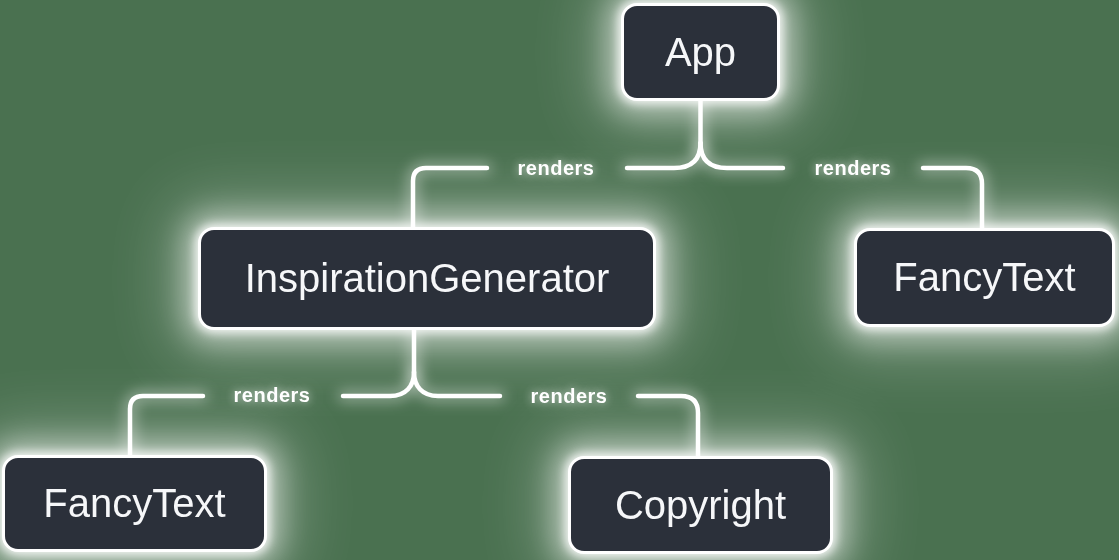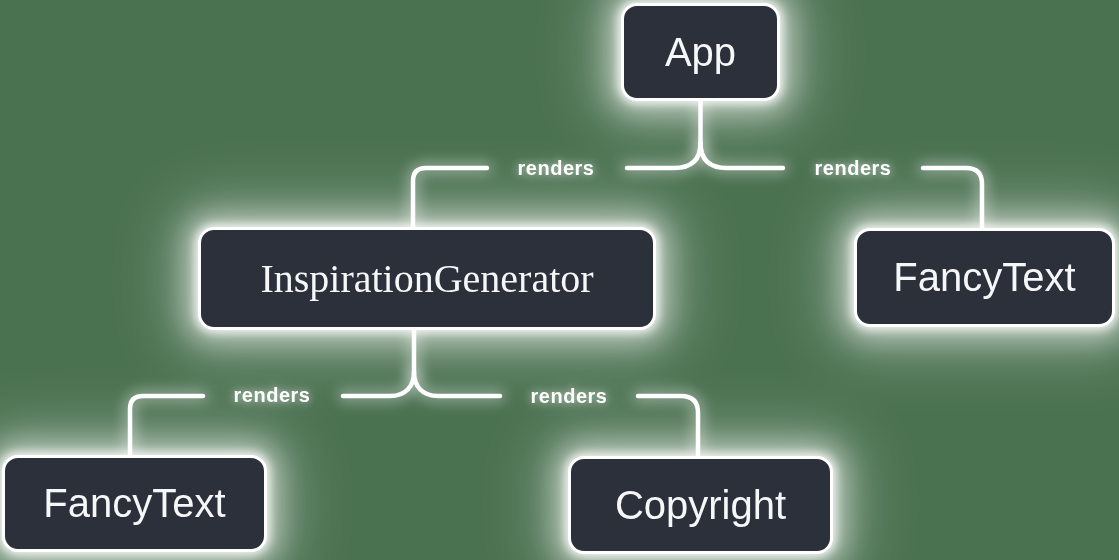--- a/index.html
+++ b/index.html
@@ -45,21 +45,21 @@
     color: #F6F7F9;
     font-size: 40px;
     font-weight: 400;
     white-space: nowrap;
     box-shadow:
       0 0 10px 3px rgba(255,255,255,0.85),
       0 0 28px 14px rgba(255,255,255,0.50),
       0 0 60px 34px rgba(255,255,255,0.22);
   }
   .n-app { left: 621px; top: 3px;   width: 159px; height: 98px; }
-  .n-ig  { left: 198px; top: 227px; width: 458px; height: 103px; font-family: Liberation Serif, serif; }
+  .n-ig  { left: 198px; top: 227px; width: 458px; height: 103px; }
   .n-ft1 { left: 854px; top: 228px; width: 261px; height: 99px; }
   .n-ft2 { left: 2px;   top: 455px; width: 265px; height: 97px; }
   .n-cr  { left: 568px; top: 456px; width: 265px; height: 98px; }
   .edge-label {
     position: absolute;
     transform: translate(-50%, -50%);
     color: #FFFFFF;
     font-size: 20px;
     font-weight: 700;
     letter-spacing: 0.5px;

